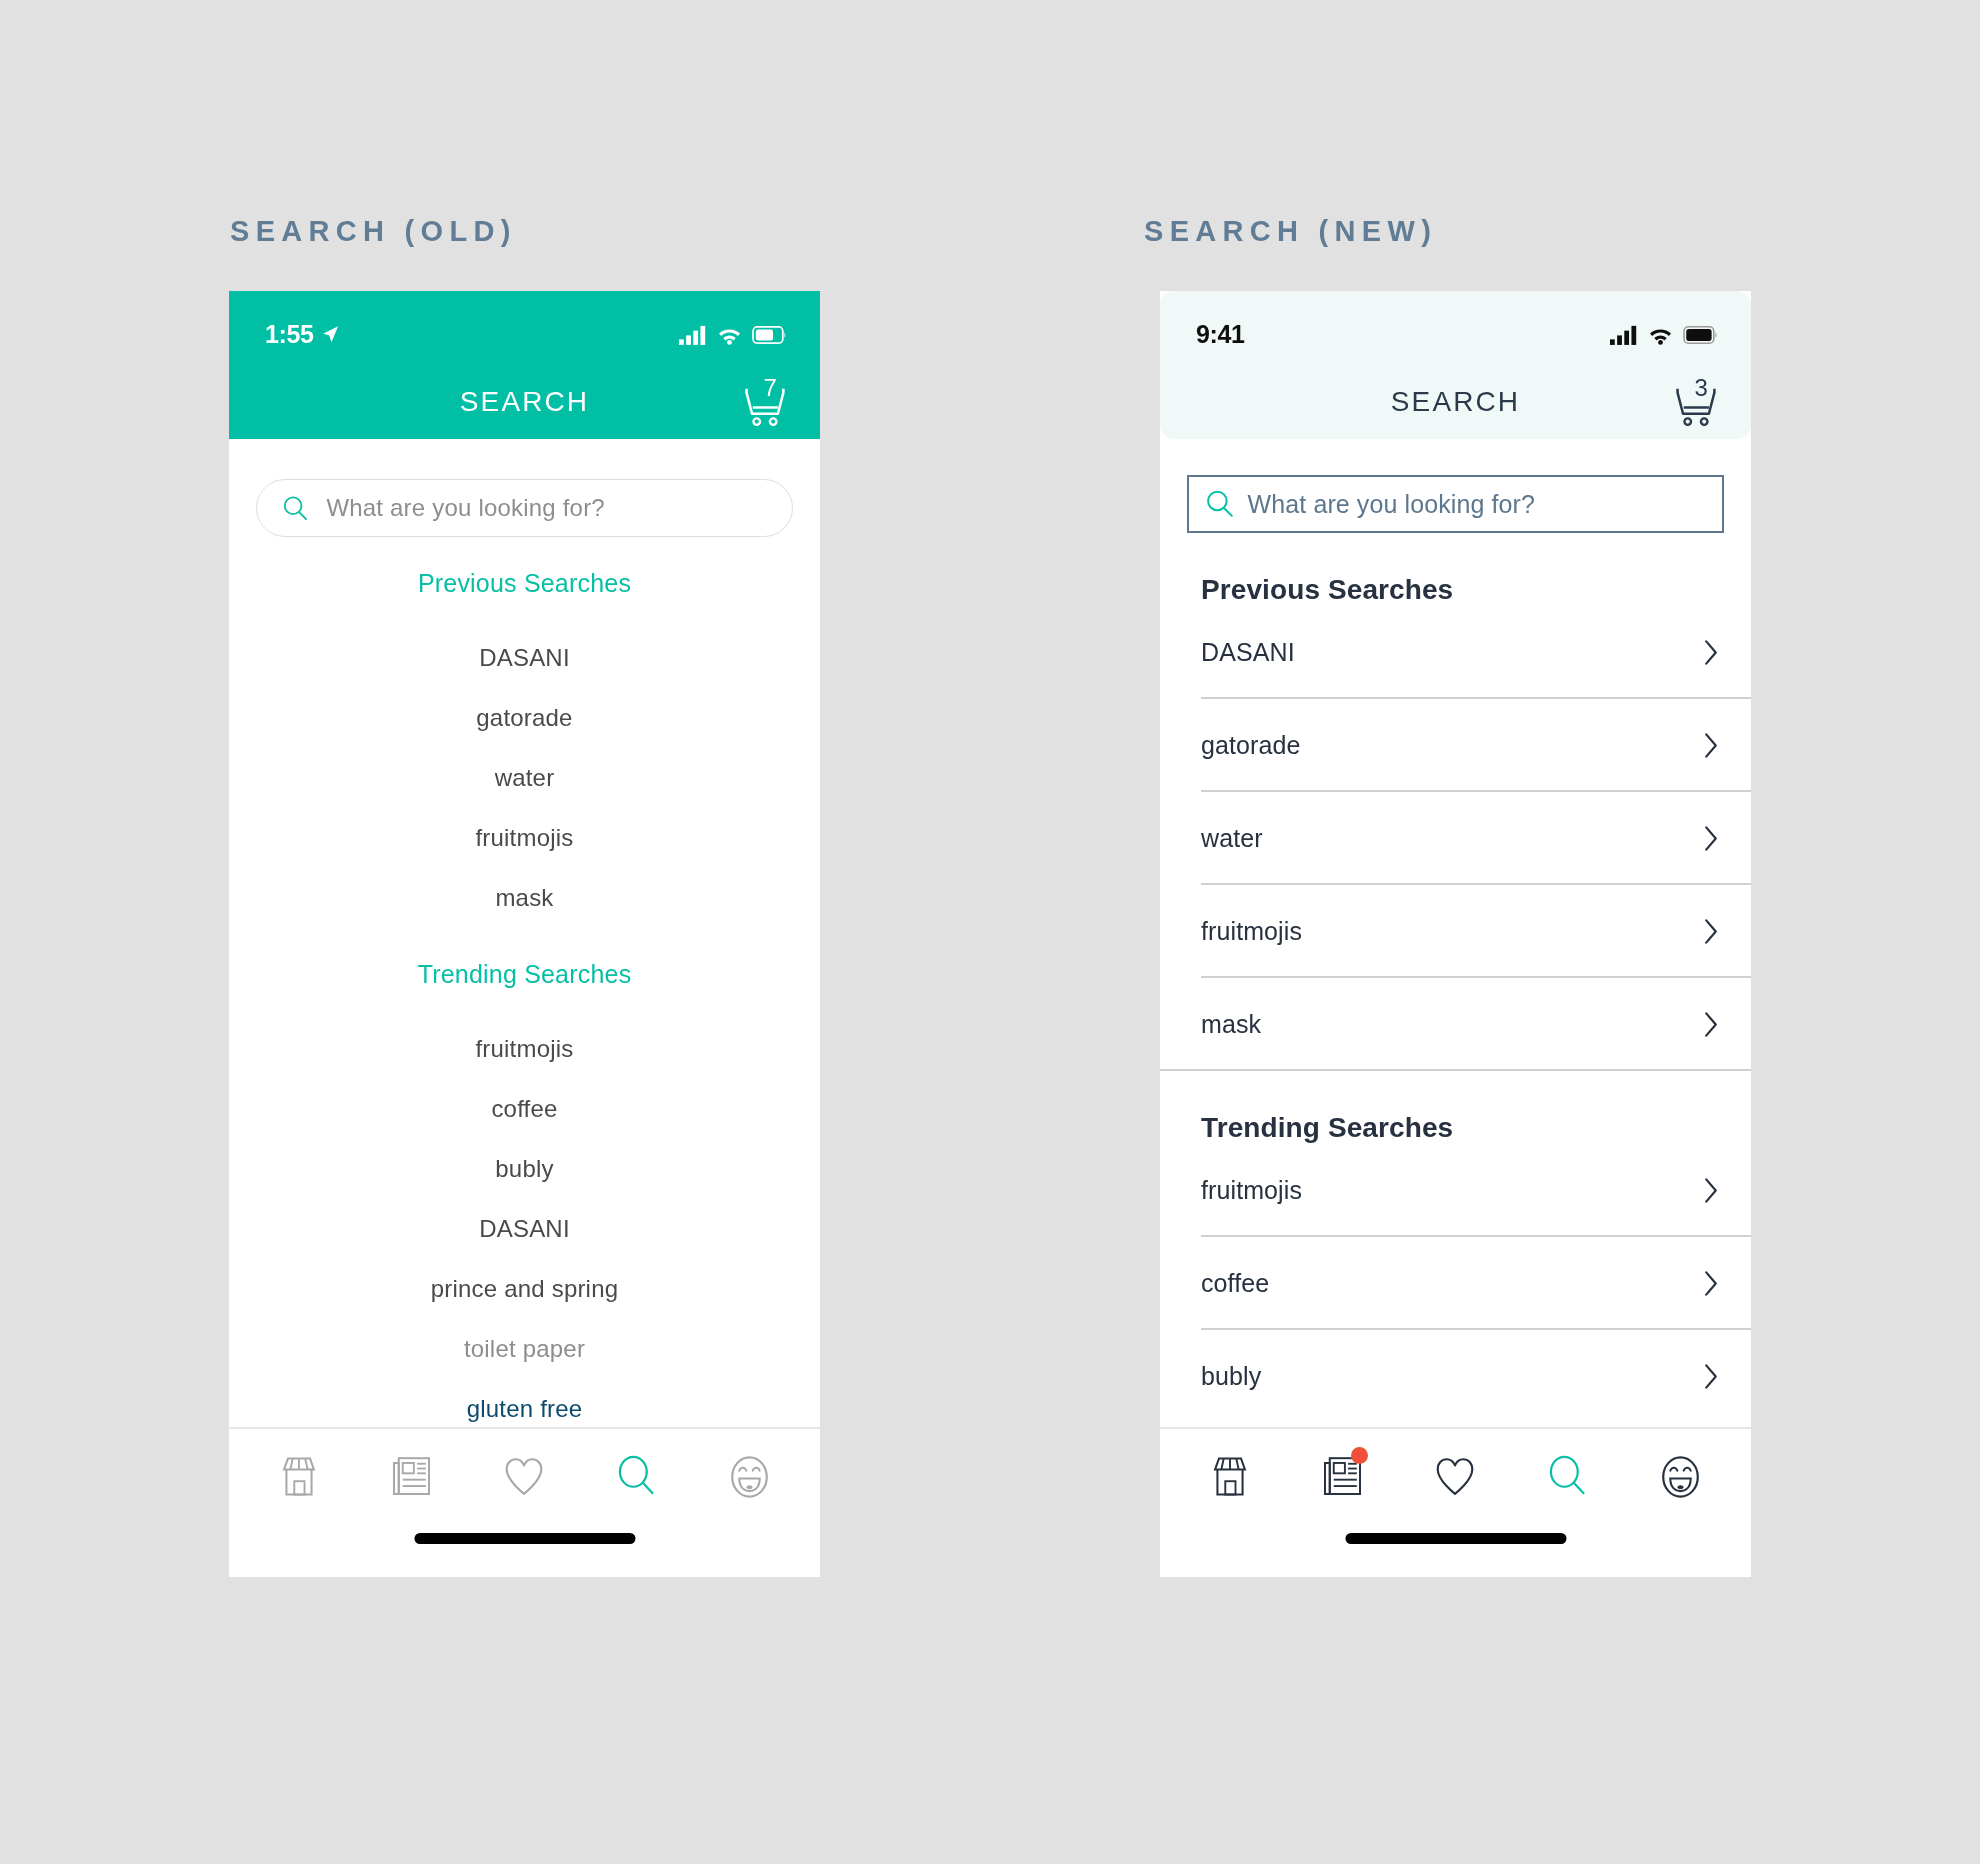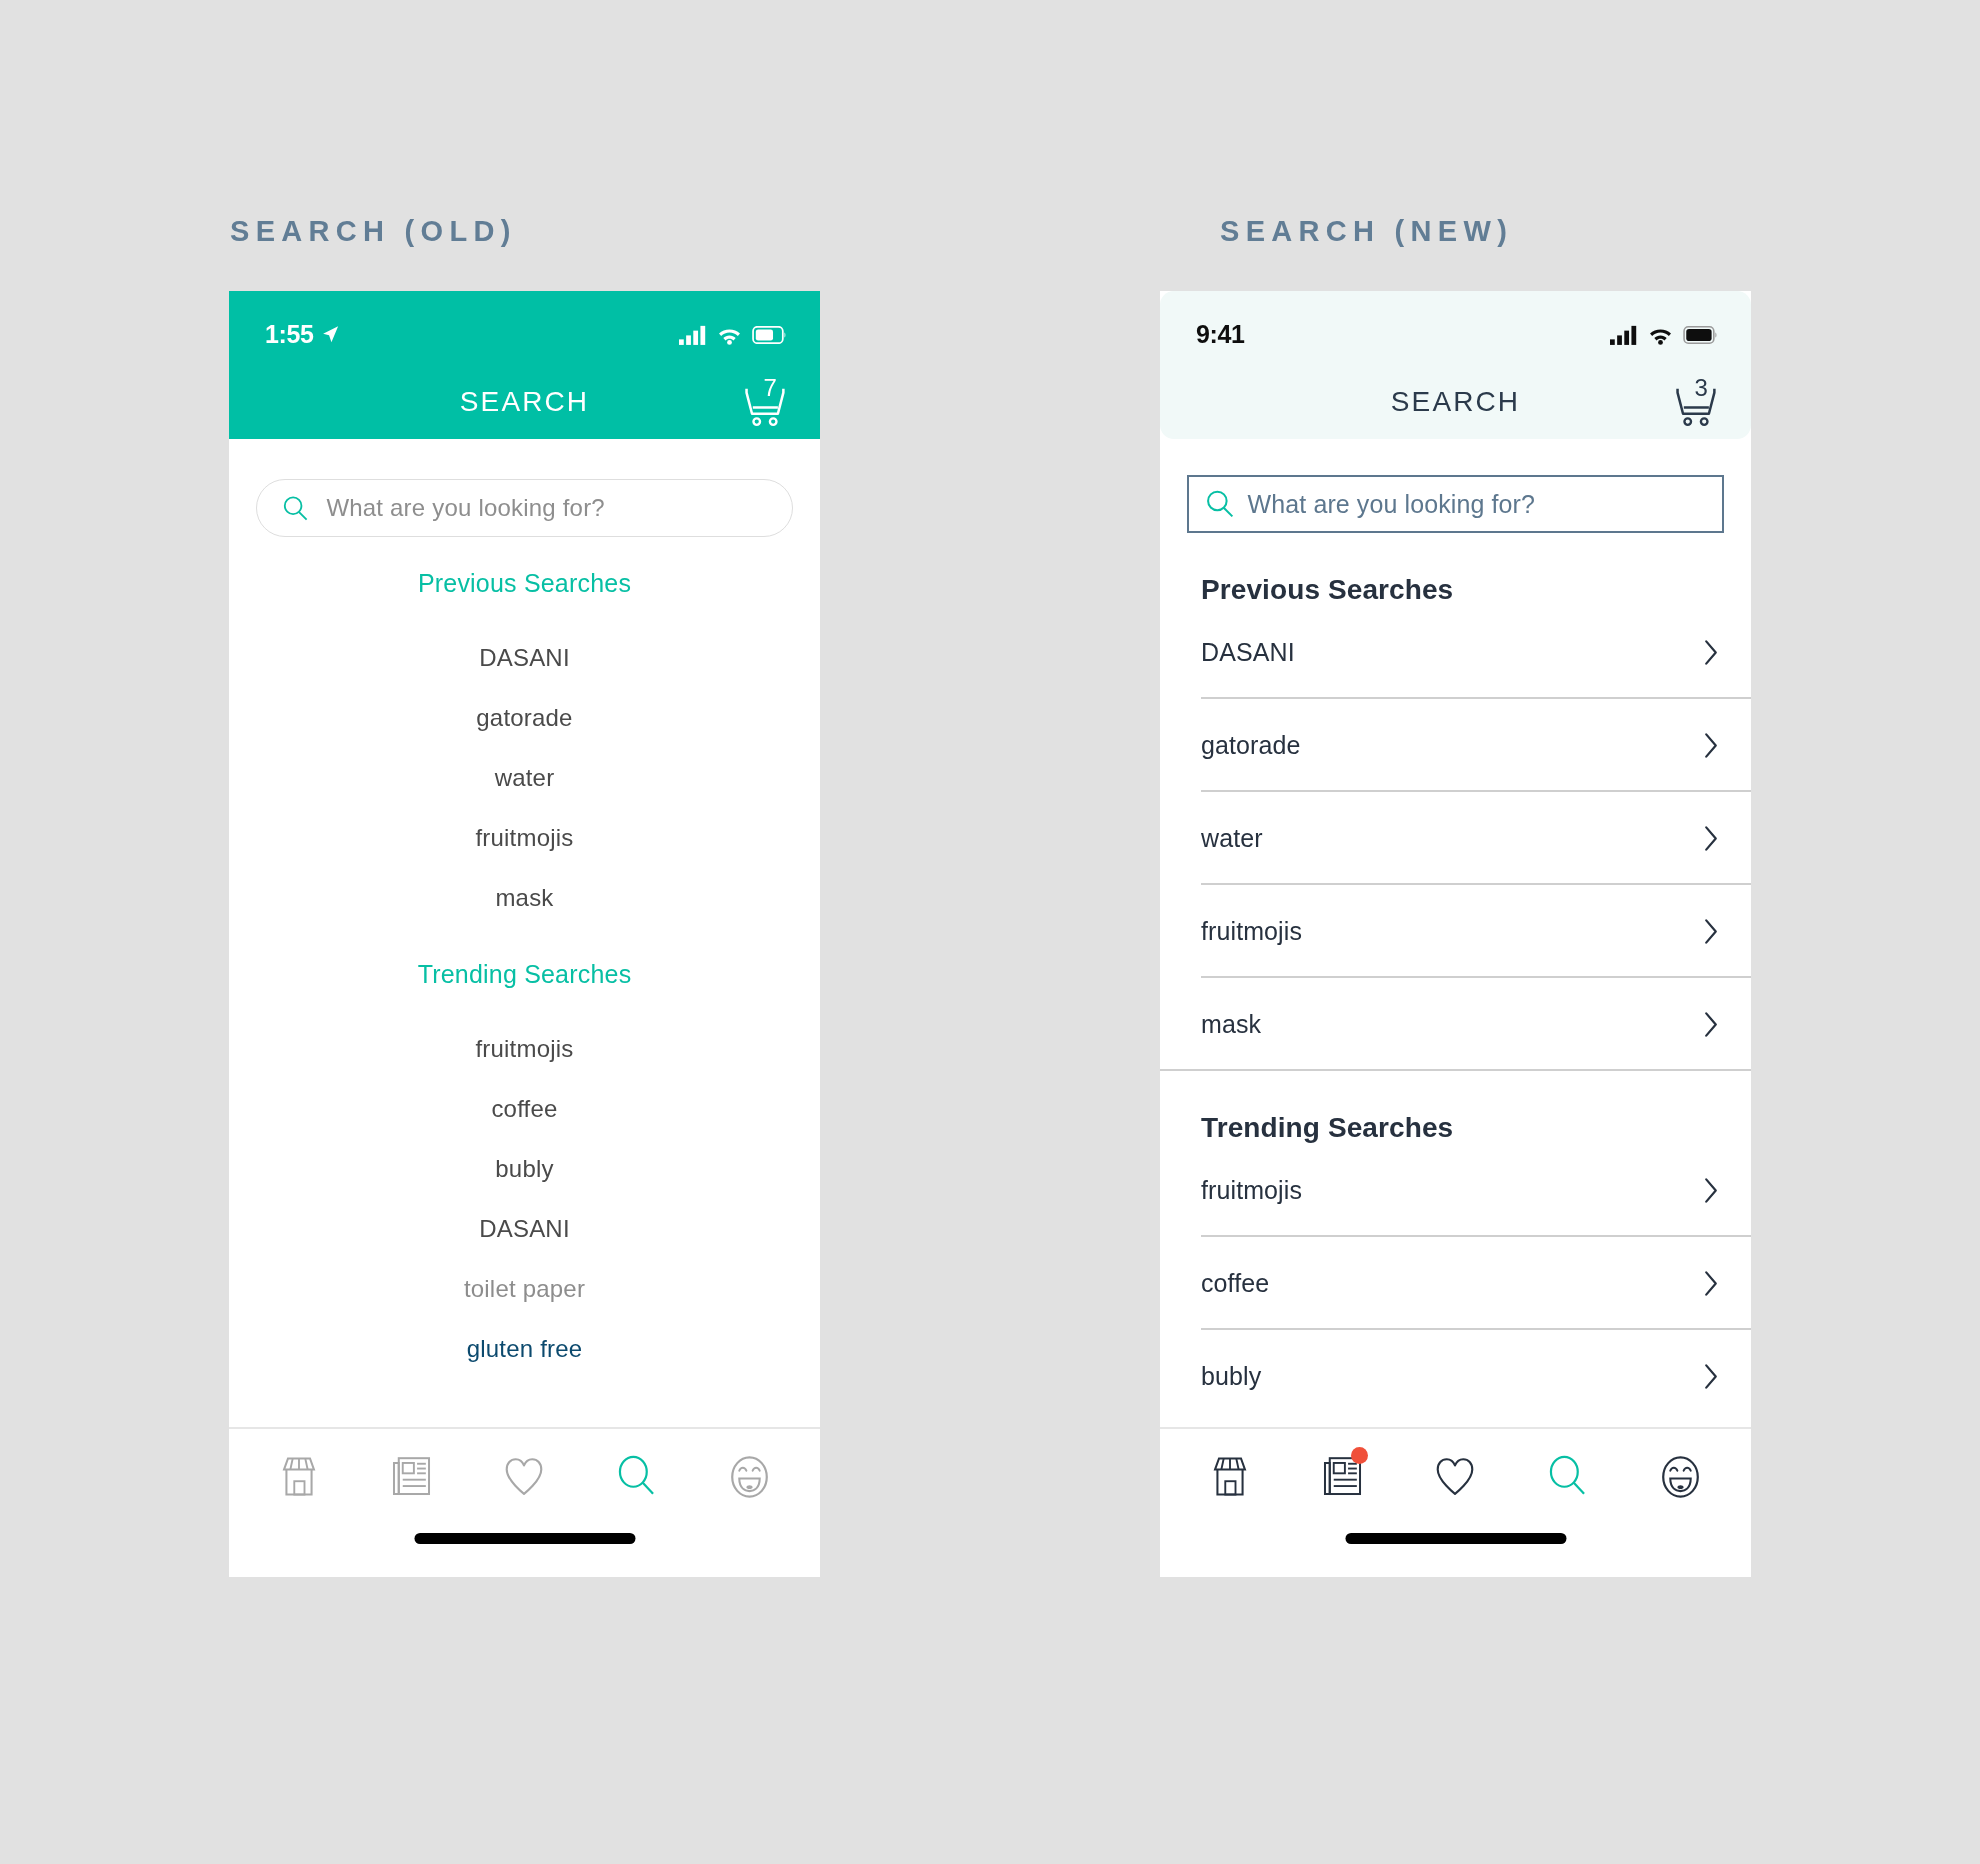--- a/index.html
+++ b/index.html
@@ -18,21 +18,21 @@
   .caption {
     position: absolute;
     font-family: "Liberation Sans", sans-serif;
     font-size: 29px;
     font-weight: bold;
     letter-spacing: 6.3px;
     color: #617d95;
     white-space: nowrap;
   }
   #caption-old { left: 230px; top: 215px; }
-  #caption-new { left: 1220px; top: 215px; }
+  #caption-new { left: 1144px; top: 215px; }
 
   
   .phone {
     position: absolute;
     width: 591px;
     height: 1286px;
     top: 291px;
     background: #ffffff;
     overflow: hidden;
     display: flex;
@@ -293,20 +293,21 @@
           <div class="item-old">gatorade</div>
           <div class="item-old">water</div>
           <div class="item-old">fruitmojis</div>
           <div class="item-old">mask</div>
           <div class="gap-old"></div>
           <div class="head-old">Trending Searches</div>
           <div class="item-old">fruitmojis</div>
           <div class="item-old">coffee</div>
           <div class="item-old">bubly</div>
           <div class="item-old">DASANI</div>
+          <div class="item-old">prince and spring</div>
           <div class="item-old f1">toilet paper</div>
           <div class="item-old f2">gluten free</div>
         </div>
     </div>
 
     <div class="tabbar">
       <div class="tabs" id="old-tabs">
           <div class="tab">
             <svg width="44" height="43" viewBox="0 0 56 54">
               <path d="M9 18 L14 4 L42 4 L47 18 Z" fill="none" stroke="#a8a8a8" stroke-width="2.6"></path>

